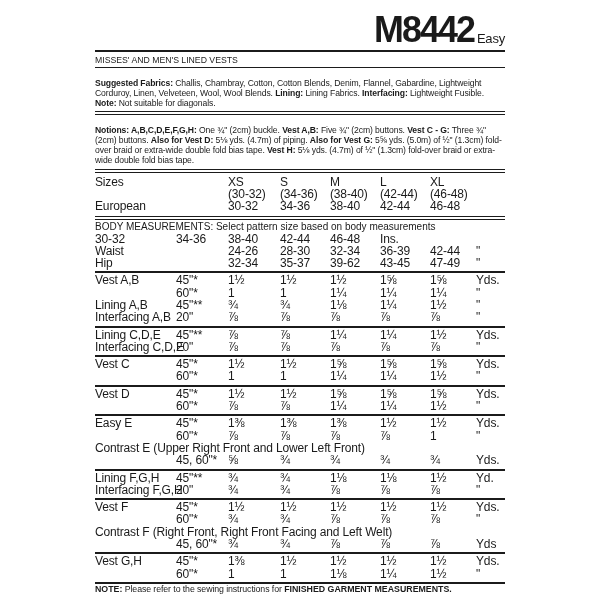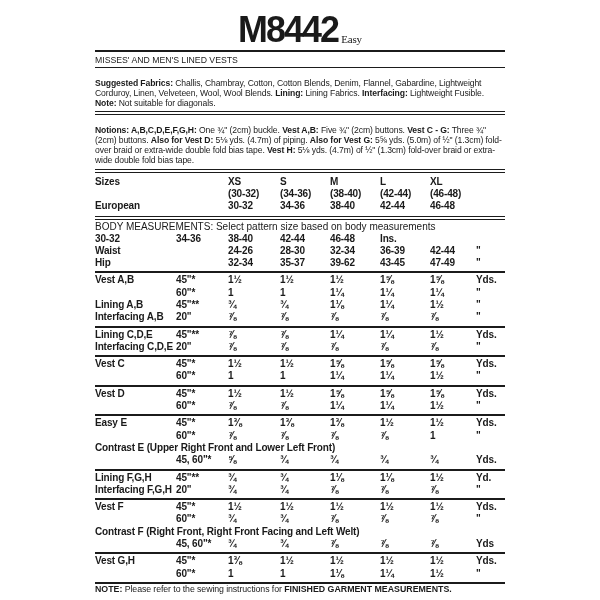--- a/index.html
+++ b/index.html
@@ -1,29 +1,29 @@
 <!DOCTYPE html>
 <html><head>
 <meta charset="utf-8">
 <style>
   html,body{margin:0;padding:0;background:#fff;}
   body{width:600px;height:600px;color:#1a1a1a;font-family:"Liberation Sans",sans-serif;overflow:hidden;}
   .page{padding:13px 95px 0 95px;}
   .c{white-space:nowrap;}
   
-  .titlebar{display:flex;justify-content:center;align-items:flex-end;}
+  .titlebar{display:flex;justify-content:flex-end;align-items:flex-end;}
   .pattern-number{font-size:37px;font-weight:bold;letter-spacing:-2px;line-height:0.92;transform:scaleX(0.97);transform-origin:left bottom;}
-  .easy{font-size:11px;line-height:1;padding-bottom:2px;letter-spacing:-0.2px;font-family:Liberation Serif, serif;}
+  .easy{font-size:13px;line-height:1;padding-bottom:2px;letter-spacing:-0.2px;}
   .sep-title{border-top:2.2px solid #1b1b1b;margin-top:3px;}
   .subtitle{font-size:8.7px;font-weight:normal;letter-spacing:0;margin-top:3px;line-height:10px;}
   .sep-thin{border-top:1.6px solid #1b1b1b;margin-top:2px;}
   .para{font-size:8.6px;line-height:9.8px;margin-top:11px;letter-spacing:-0.1px;}
   .sep-double{height:2px;border-top:1.1px solid #1b1b1b;border-bottom:1.1px solid #1b1b1b;margin-top:3px;}
   
-  .trow{display:grid;grid-template-columns:81px 52px 52px 50px 50px 50px 46px 29px;align-items:baseline;font-size:10px;font-weight:bold;line-height:12.3px;letter-spacing:-0.15px;}
+  .trow{display:grid;grid-template-columns:81px 52px 52px 50px 50px 50px 46px 29px;align-items:baseline;font-size:12px;font-weight:normal;line-height:12.3px;letter-spacing:-0.15px;}
   .clbl2{grid-column:span 2;}
   .cspan{grid-column:1 / -1;}
   .sizes-block{margin-top:3px;}
   .bodyhead{font-size:10px;font-weight:normal;line-height:13px;margin-top:0;}
   .body-block{border-bottom:2.2px solid #1b1b1b;padding-bottom:2px;}
   .ygroup{border-bottom:2.2px solid #1b1b1b;padding:1px 0 2px;}
   .note{font-size:8.8px;line-height:11px;margin-top:0;letter-spacing:-0.1px;}
   .note b{letter-spacing:0;}
 </style>
 </head>

